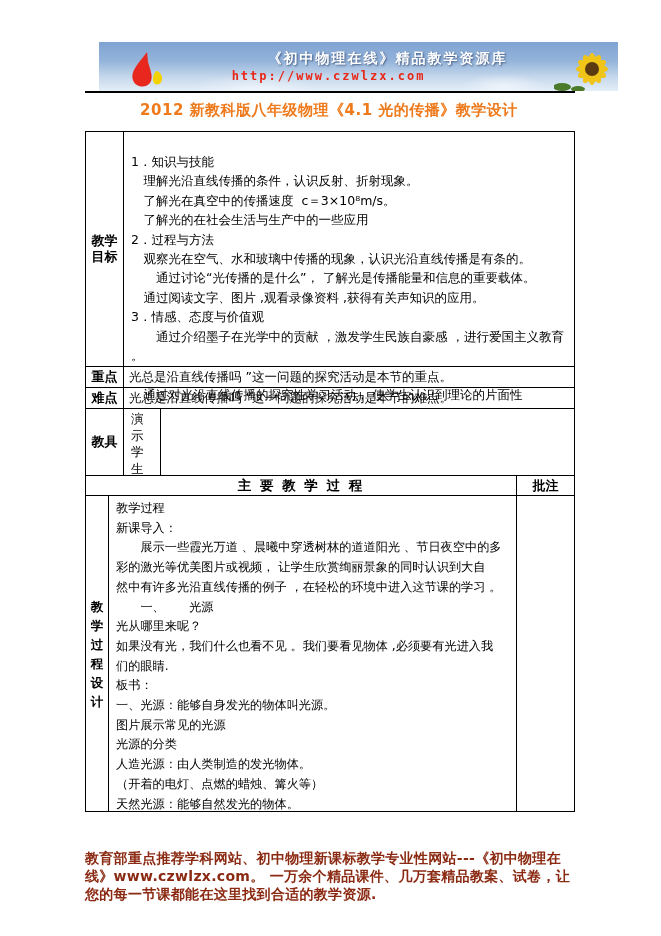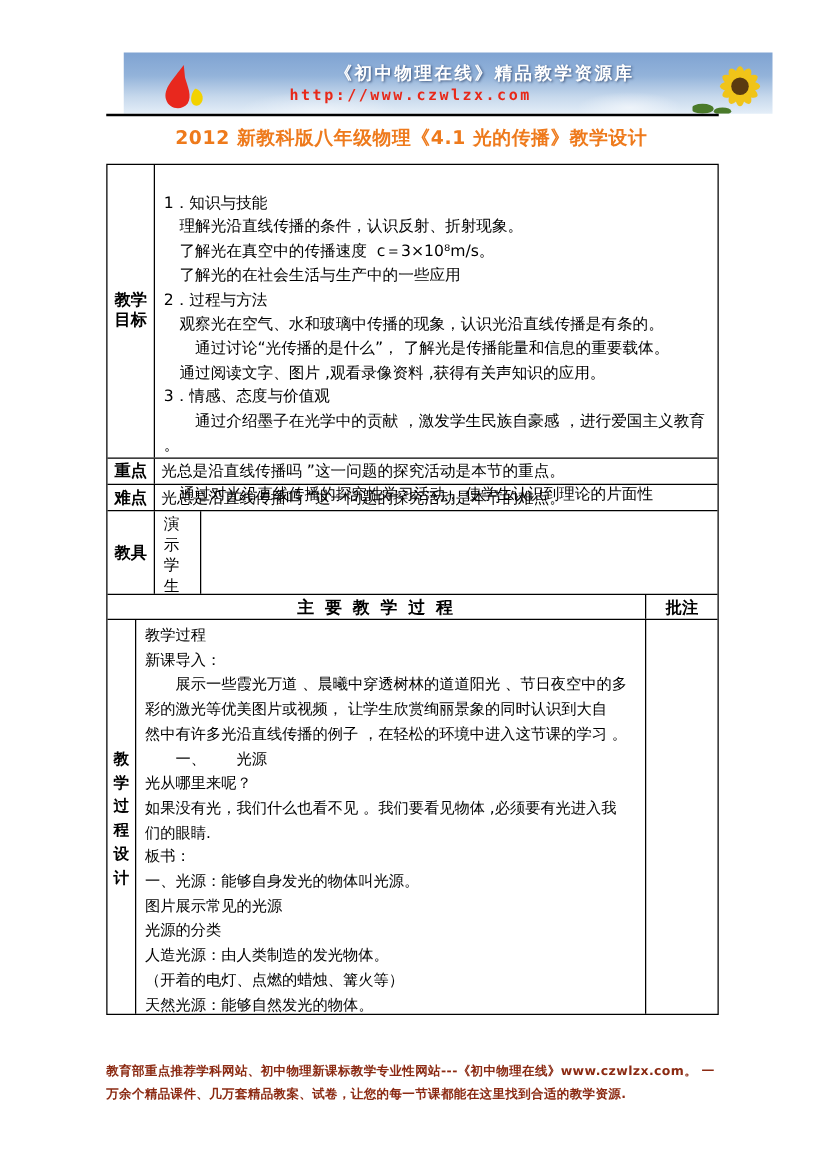--- a/index.html
+++ b/index.html
@@ -69,21 +69,21 @@
 
   .r-proc{height:315px;}
   .r-proc .vlab{width:23px;flex:none;display:flex;align-items:center;justify-content:center;}
   .r-proc .vlab span{display:block;width:13px;word-break:break-all;
     font-weight:bold;font-size:12.5px;line-height:19px;text-align:center;}
   .r-proc .body{flex:1;padding:3px 2px 0 7px;font-size:12.2px;line-height:19.7px;white-space:pre-wrap;}
   .r-proc .note-empty{width:57px;flex:none;}
 
   
   .footer{position:absolute;left:85px;top:849px;width:492px;
-    font-size:10px;font-weight:bold;color:var(--footer_red);line-height:18px;
+    font-size:14px;font-weight:bold;color:var(--footer_red);line-height:18px;
     letter-spacing:.3px;}
 </style>
 </head>
 <body>
 
 <div class="page">
 
   <div class="banner">
     <svg class="logo" width="42" height="38" viewBox="0 0 42 38">
       <path d="M20,1 C12,12 3,20 6,29 C8,36 18,38 23,32 C27,26 23,18 21,11 Z" style="fill:var(--logo_red)"></path>

